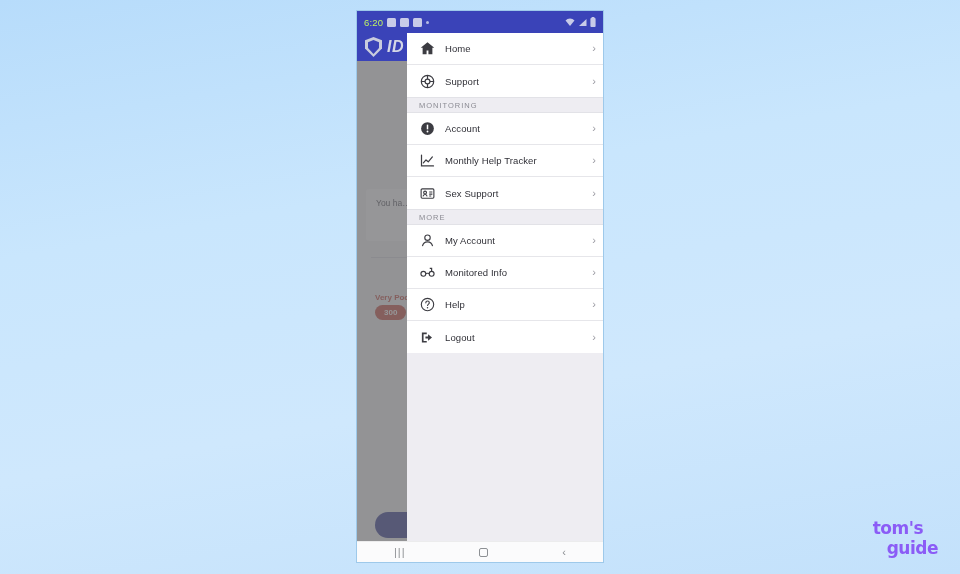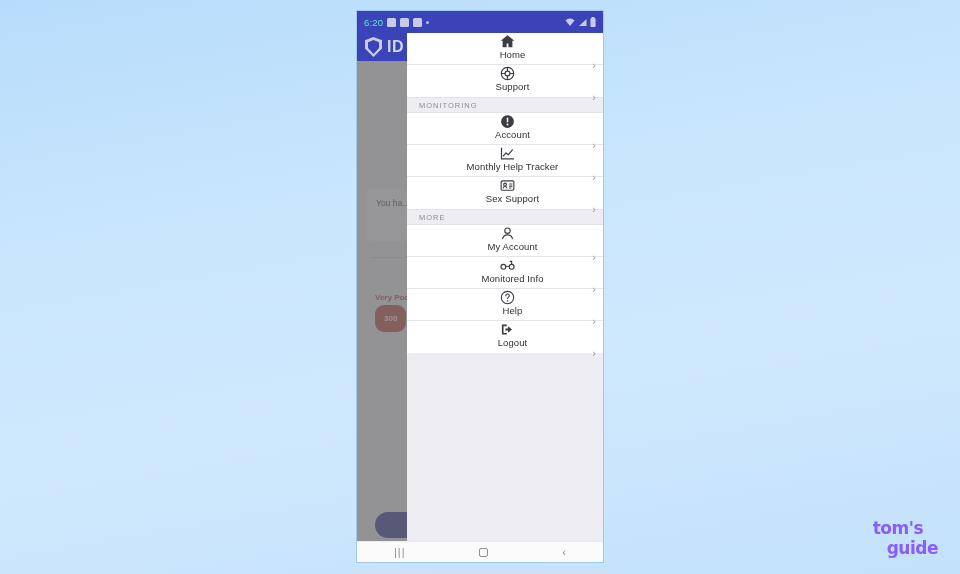--- a/index.html
+++ b/index.html
@@ -23,21 +23,21 @@
     overflow: hidden;
   }
 
   
   #statusbar {
     position: absolute; left: 0; top: 0;
     width: 100%; height: 22px;
     background: #3a43b8;
     display: flex; align-items: center;
     padding: 0 7px;
-    color: #5eead4;
+    color: #bef264;
   }
   #status-left { display: flex; align-items: center; gap: 4px; }
   #clock { font-size: 9.5px; letter-spacing: .2px; }
   .sb-ico {
     width: 9px; height: 9px;
     display: inline-block;
     background: #c8cbe8;
     border-radius: 1.5px;
     position: relative;
   }
@@ -61,21 +61,21 @@
     background: #c9ccdd;
     clip-path: polygon(50% 0%, 100% 16%, 100% 58%, 50% 100%, 0% 58%, 0% 16%);
     position: relative;
   }
   #shield::after {
     content:""; position: absolute; left: 3px; top: 3px;
     width: 11px; height: 14px;
     background: #3a43b8;
     clip-path: polygon(50% 0%, 100% 16%, 100% 58%, 50% 100%, 0% 58%, 0% 16%);
   }
-  #app-logo-text { color: #d4d7e6; font-size: 16px; font-weight: bold; letter-spacing: .5px; }
+  #app-logo-text { color: #d4d7e6; font-size: 16px; font-weight: bold; letter-spacing: .5px; font-style: italic; }
 
   #app-body { position: relative; height: 482px; background: #f2f2f5; }
   #notice-card {
     position: absolute; left: 9px; top: 128px;
     width: 230px; height: 52px;
     background: #fdfdfd;
     border-radius: 3px;
     padding: 8px 10px;
     font-size: 8.5px; line-height: 13px; color: #40404a;
   }
@@ -84,21 +84,21 @@
     width: 220px; height: 1px; background: #d8d8de;
   }
   #score-label {
     position: absolute; left: 18px; top: 232px;
     font-size: 8px; color: #c0392b; font-weight: bold;
   }
   #score-badge {
     position: absolute; left: 18px; top: 244px;
     background: #c0392b; color: #fff;
     font-size: 8px; font-weight: bold;
-    padding: 9px 9px; border-radius: 9px;
+    padding: 3px 9px; border-radius: 9px;
   }
   #btn-primary {
     position: absolute; left: 18px; top: 451px;
     width: 210px; height: 26px;
     background: #1d2585; border-radius: 13px;
   }
   #btn-secondary {
     position: absolute; left: 18px; top: 487px;
     width: 210px; height: 26px;
     background: #0b5417; border-radius: 13px;
@@ -117,21 +117,20 @@
     background: #eeedf2;
     overflow: hidden;
   }
   .menu-block { background: #ffffff; }
   .menu-row {
     height: 32px;
     display: flex; align-items: center;
     padding: 0 9px 0 12px;
     border-bottom: 1px solid #e6e6ea;
     background: #ffffff;
-    flex-direction: column;
   }
   .menu-row:last-child { border-bottom: none; }
   .m-icon {
     width: 16px; height: 16px;
     flex: 0 0 16px;
     display: flex; align-items: center; justify-content: center;
     color: #3c3c42;
   }
   .m-icon svg { display: block; }
   .m-label {

